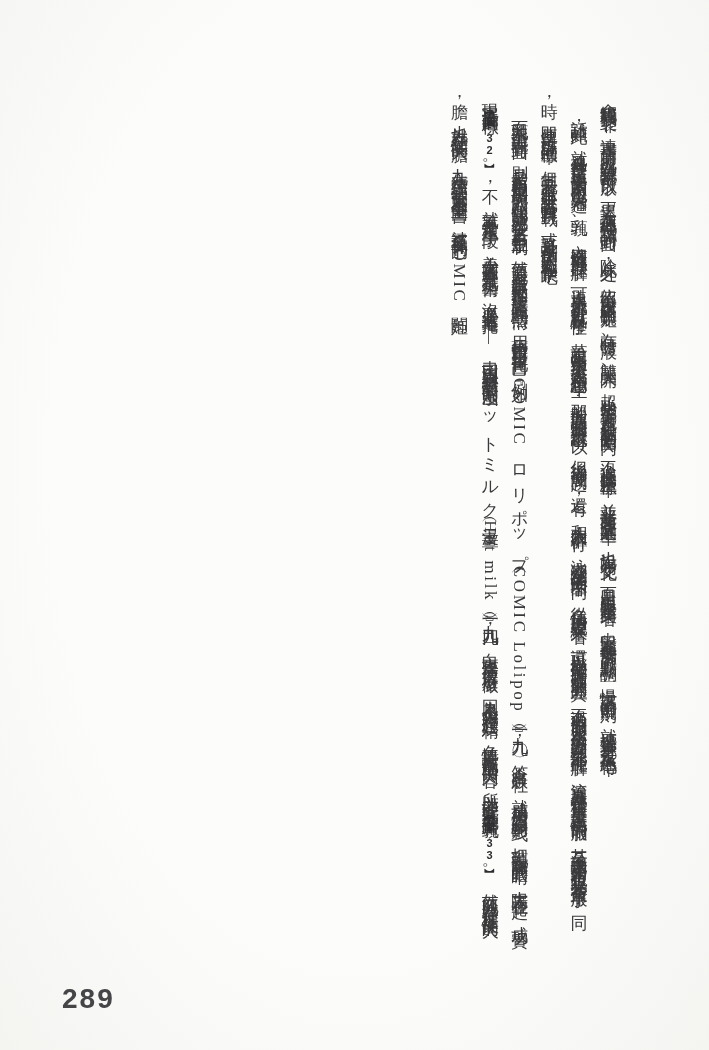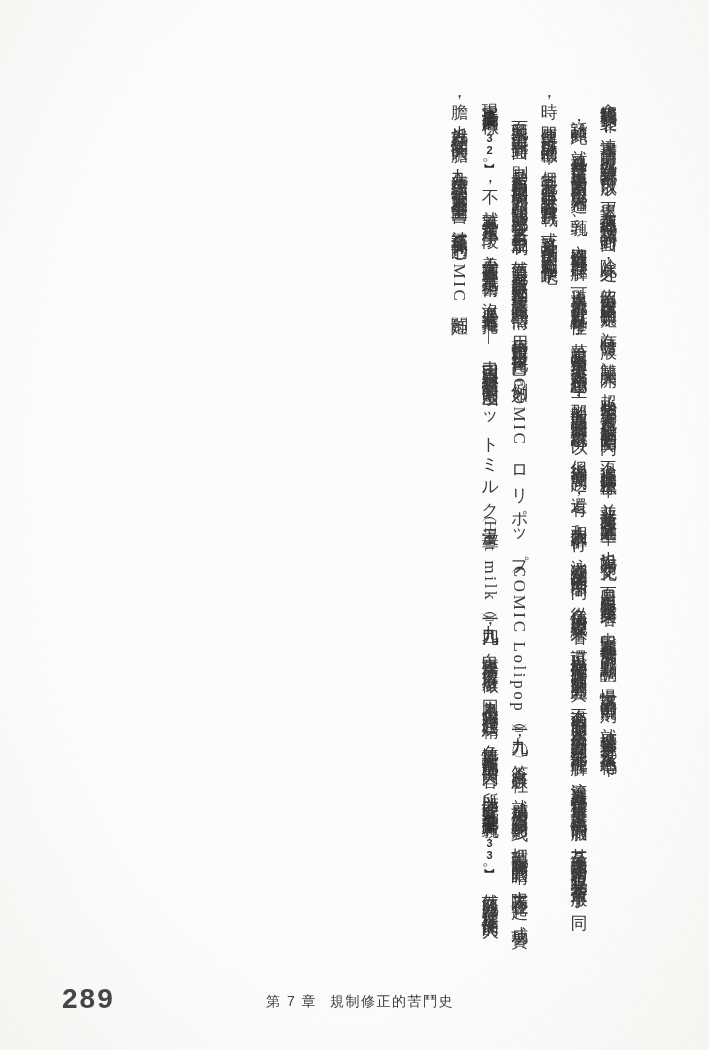--- a/index.html
+++ b/index.html
@@ -76,17 +76,14 @@
 <div class="page">
 
   <div class="text-block">
       <p class="para">會觸犯猥褻罪，連書店賣的「成人向雜誌」都不可以放，更遑論「灰色地帶雜誌」的封面。除此之外，依照每家出版社的規矩，有時體液、雙腿大開、超小比基尼等元素也在自主規制的範圍內。不過這樣的禁止標準，並非超商業者決定的基準，也沒有明文化。而是出版界跟超商業者、中盤商在長期協商下一點點調整，慢慢訂下的潛規則。就連標準本身都是「灰色地帶」。</p>
       <p class="para indent">話雖如此，就連為什麼是這三項要素的原因也沒人知道。乳頭、內褲還勉強可以理解，可連水手服都不行就有點奇怪了。若說是因為水手服會令人聯想到學生，那照理說西裝制服應該也不可以，但後者卻沒問題。還有，和內衣褲不行，泳衣卻沒關係的理由不同；從色情的境界線來看，還可以稍微理解內褲和泳衣的差異，不過西裝制服與水手服的分界線卻完全不能理解。這簡直就像在宣稱水手服是最色情的制服，甚至讓大眾開始用有色眼光去看待水手服。同時，即便是自己訂下的標準，但其中又有些出版社試著去向其挑戰，或許是身為創作人的志氣在作祟吧？</p>
       <p class="para indent">而乳頭不能出現在封面，則是超商自主規制出現前的八〇年代開始就已存在之古老自主規制。然而還是有些出版社壓抑不住想露出乳頭的熱情，用藝術當藉口正當化自己。例如『COMIC ロリポップ（COMIC Lolipop）』（一九九〇，笠倉出版社），就成功用人體彩繪的形式，把乳頭跟海豚的眼睛、太陽疊在一起，成功實現零遮掩的目標<span class="fig-ref">【圖7-32】</span>。不，就算不要這種小手段，美少女插圖本身就是藝術，沒必要遮遮掩掩——由司淳負責繪製封面的『漫画ホットミルク（漫畫Hot milk）』（一九九四，白夜書房）便曾這麼做。因為是令人聯想起妖精，色情要素較低的構圖內容，所以才能理直氣壯地露出乳頭<span class="fig-ref">【圖7-33】</span>。然而既然存在這種良性的大膽，也就存在惡性的大膽。九六年連續三次被制定為不健全圖書，被逼至休刊的『COMIC闘姫』</p>
     </div>
 
   <div class="footer-pagenum">289</div>
 
-  <div class="footer-chapter">
-    <span class="chapter-label">第 7 章</span><span class="chapter-title">規制修正的苦鬥史</span>
-  </div>
 
 </div>
 
 </body></html>

